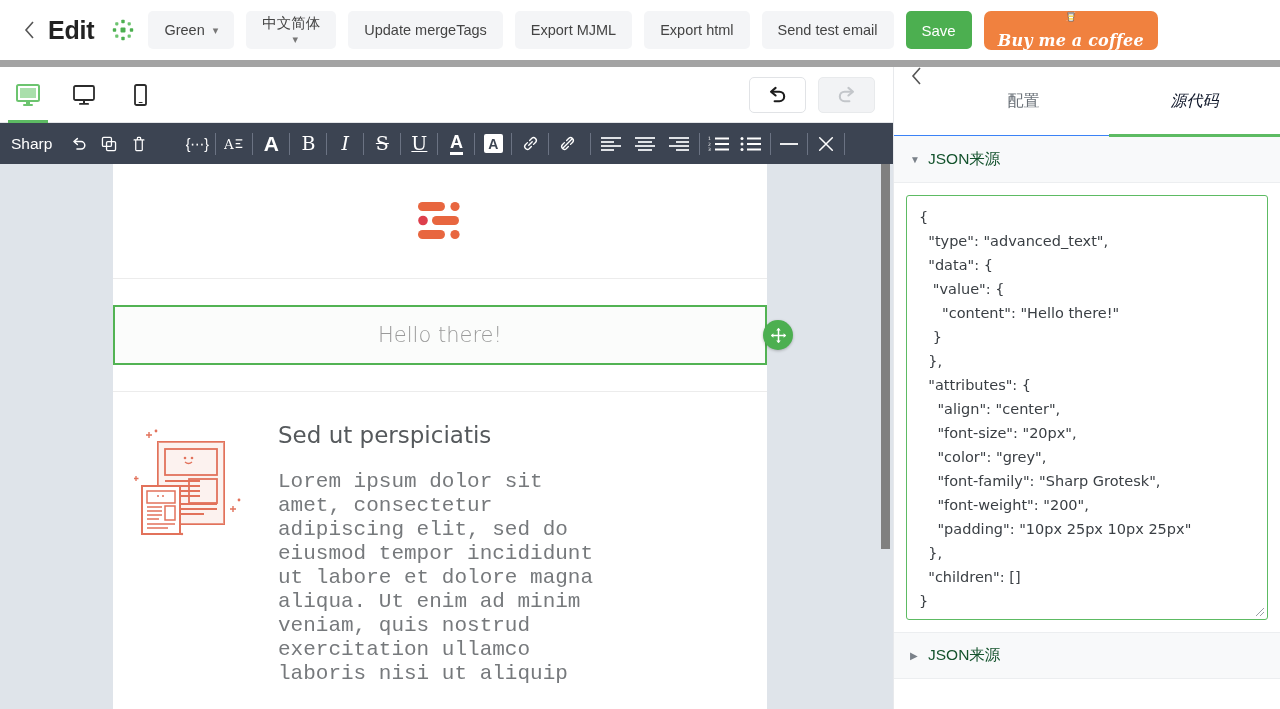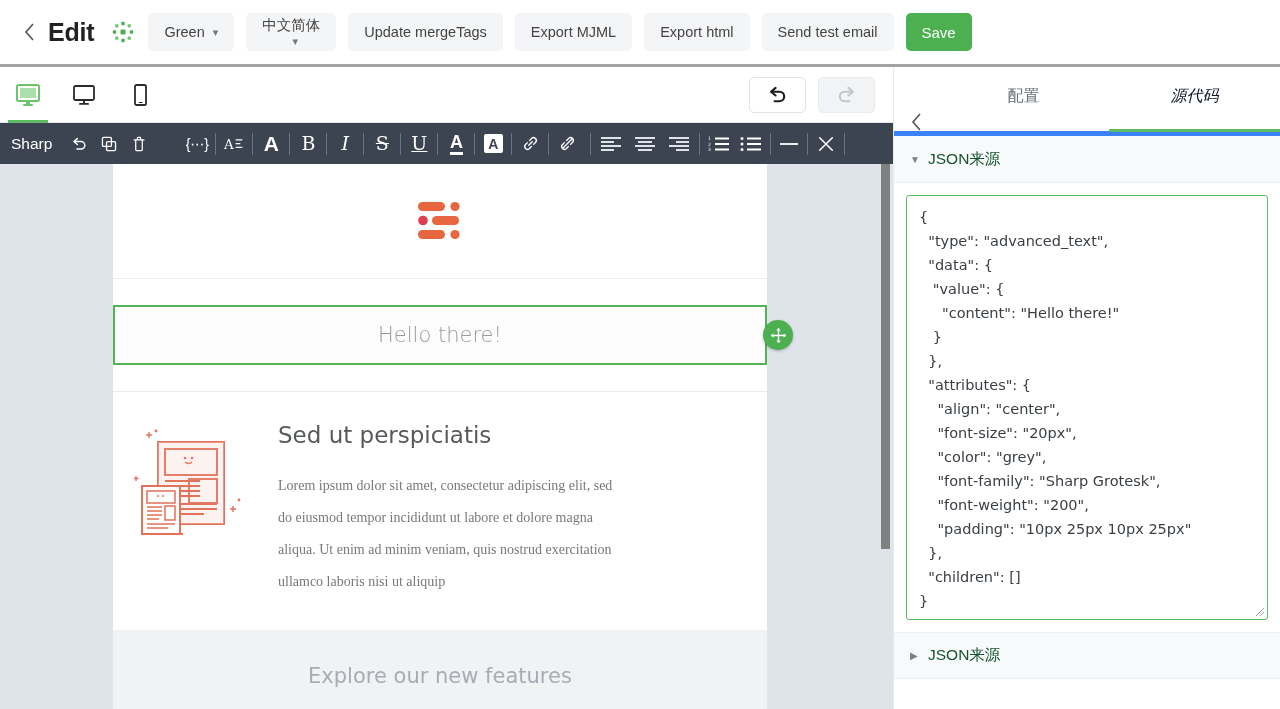--- a/index.html
+++ b/index.html
@@ -10,21 +10,21 @@
     overflow: hidden;
   }
   #app { position: relative; width: 1280px; height: 709px; }
 
   
   .topbar {
     position: absolute; left: 0; top: 0; width: 1280px; height: 67px;
     background: #ffffff;
     display: flex; align-items: center;
     padding-left: 18px;
-    border-bottom: 3px solid #a3a3a3;
+    border-bottom: 7px solid #a3a3a3;
   }
   .back-chevron {
     width: 22px; height: 30px; display: flex; align-items: center; justify-content: center;
     color: #555; cursor: pointer; flex: none;
   }
   .back-chevron svg { display: block; }
   .page-title {
     font-size: 25px; font-weight: bold; color: #222;
     margin-left: 8px; letter-spacing: -0.2px; flex: none;
   }
@@ -128,42 +128,42 @@
   }
 
   .feature-sec { display: flex; padding: 30px 0 32px 0; }
   .feature-img { width: 158px; flex: none; display:flex; align-items:flex-start; justify-content:center; padding-top: 6px;}
   .feature-txt { flex: 1; padding-right: 20px; margin-left: 7px; }
   .feature-h {
     font-size: 23px; color: #55595c; font-weight: normal; margin-bottom: 22px;
     font-family: "DejaVu Sans", sans-serif;
   }
   .feature-p {
-    font-size: 14px; color: #76797c; line-height: 32px; max-width: 338px;
-    font-family: Liberation Serif, serif;
+    font-size: 21px; color: #76797c; line-height: 24px; max-width: 338px;
+    font-family: Liberation Mono, monospace;
   }
   .explore-sec {
     background: #f1f2f4; padding: 34px 0 30px 0; text-align: center;
   }
   .explore-txt {
     font-size: 21px; color: #a6adb4; font-family: "DejaVu Sans", sans-serif;
   }
 
   .canvas-scrollbar {
     position: absolute; right: 3px; top: 0; width: 9px; height: 385px;
     background: #808080; border-radius: 0; cursor: pointer;
   }
 
   
   .rightpanel {
     position: absolute; left: 893px; top: 67px; width: 387px; height: 642px;
     background: #fff; border-left: 1px solid #e7e9ec;
   }
   .rp-tabs {
-    height: 69px; display: flex; align-items: flex-end; border-bottom: 5px solid #3b82f6;
+    height: 69px; display: flex; align-items: flex-start; border-bottom: 1px solid #3b82f6;
     position: relative;
   }
   .rp-back {
     width: 44px; display: flex; align-items: center; justify-content: center;
     color: #555; cursor: pointer;
   }
   .rp-tab {
     flex: 1; text-align: center; font-size: 16px; color: #6a7178; cursor: pointer;
     height: 69px; display: flex; align-items: center; justify-content: center;
     position: relative;
@@ -232,20 +232,31 @@
     </div>
     <div class="hdr-btn gap-m">
       <span>中文简体</span>
       <span class="caret">▾</span>
     </div>
     <div class="hdr-btn gap-m">Update mergeTags</div>
     <div class="hdr-btn gap-m">Export MJML</div>
     <div class="hdr-btn gap-m">Export html</div>
     <div class="hdr-btn gap-m">Send test email</div>
     <div class="hdr-btn btn-save gap-m">Save</div>
+    <div class="btn-coffee gap-m">
+      <svg width="22" height="26" viewBox="0 0 22 26">
+        <path d="M4 6 H18 L16.3 24 H5.7 Z" fill="#ffffff" stroke="#3d3d3d" stroke-width="1.4" stroke-linejoin="round"></path>
+        <rect x="3.2" y="3.2" width="15.6" height="3.4" rx="1.2" fill="#ffffff" stroke="#3d3d3d" stroke-width="1.3"></rect>
+        <rect x="5.2" y="10.5" width="11.6" height="3.6" fill="#f7d14a"></rect>
+        <rect x="5.6" y="17" width="10.8" height="3.4" fill="#f7d14a"></rect>
+        <circle cx="20" cy="3" r="1.1" fill="#ffffff"></circle>
+        <circle cx="1.6" cy="22" r="1" fill="#ffffff"></circle>
+      </svg>
+      <span class="coffee-label">Buy me a coffee</span>
+    </div>
   </div>
 
   <div class="devicebar">
     <div class="dev-tab active">
       <svg width="26" height="26" viewBox="0 0 26 26">
         <rect x="2" y="3" width="22" height="16" rx="1.5" fill="none" stroke="#6cc46f" stroke-width="2"></rect>
         <rect x="5" y="6" width="16" height="10" fill="#a9dfab"></rect>
         <rect x="11" y="19" width="4" height="3" fill="#6cc46f"></rect>
         <rect x="8" y="22" width="10" height="2" rx="1" fill="#6cc46f"></rect>
       </svg>

